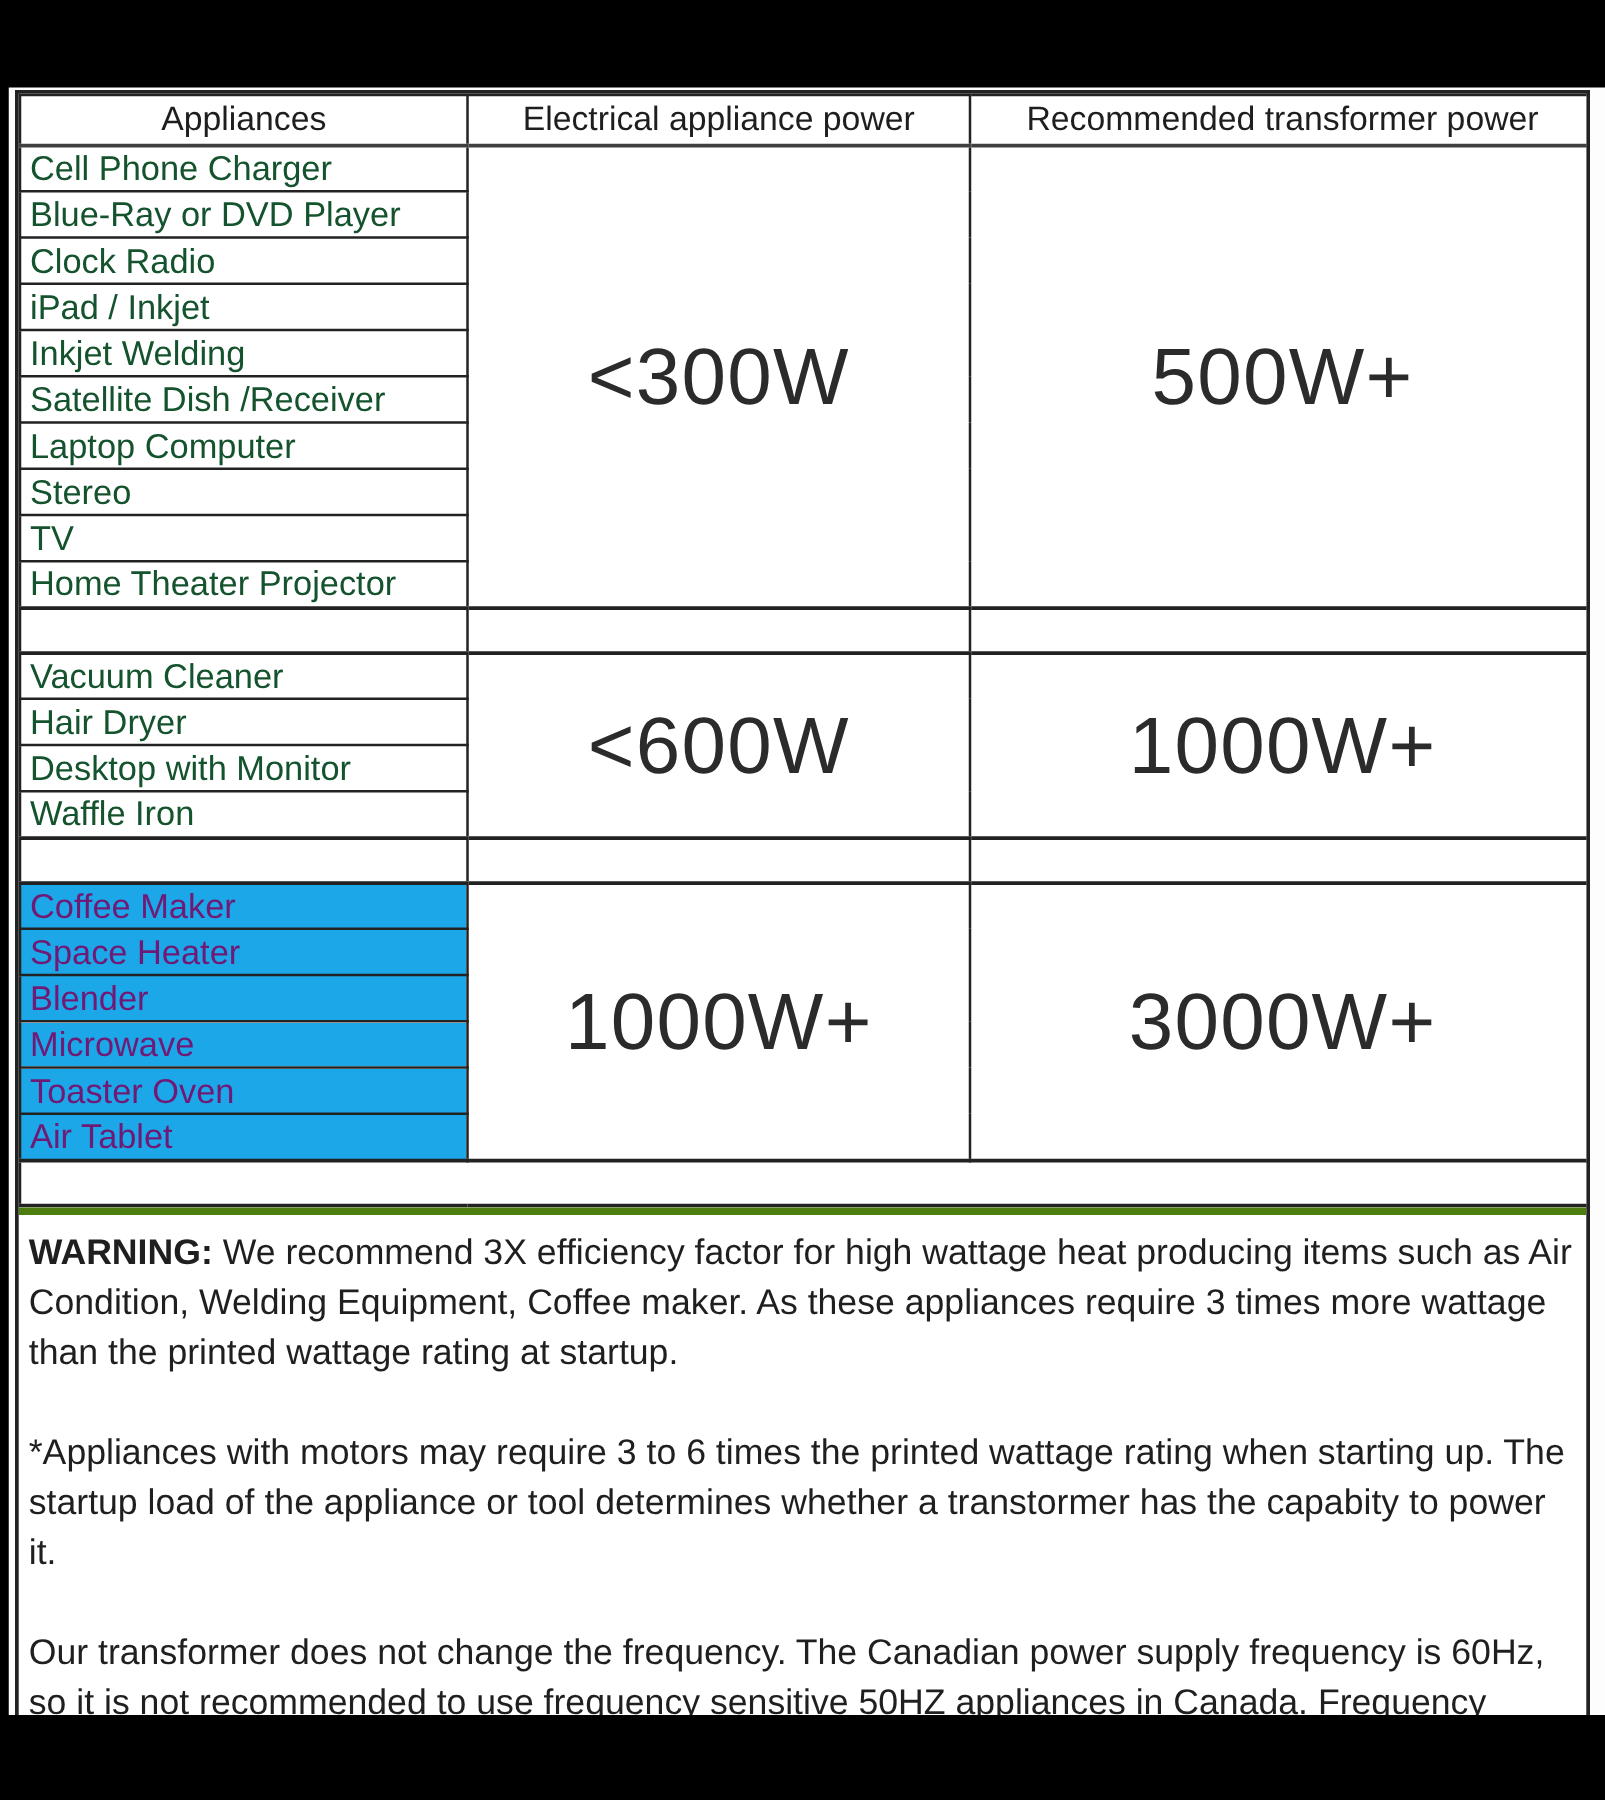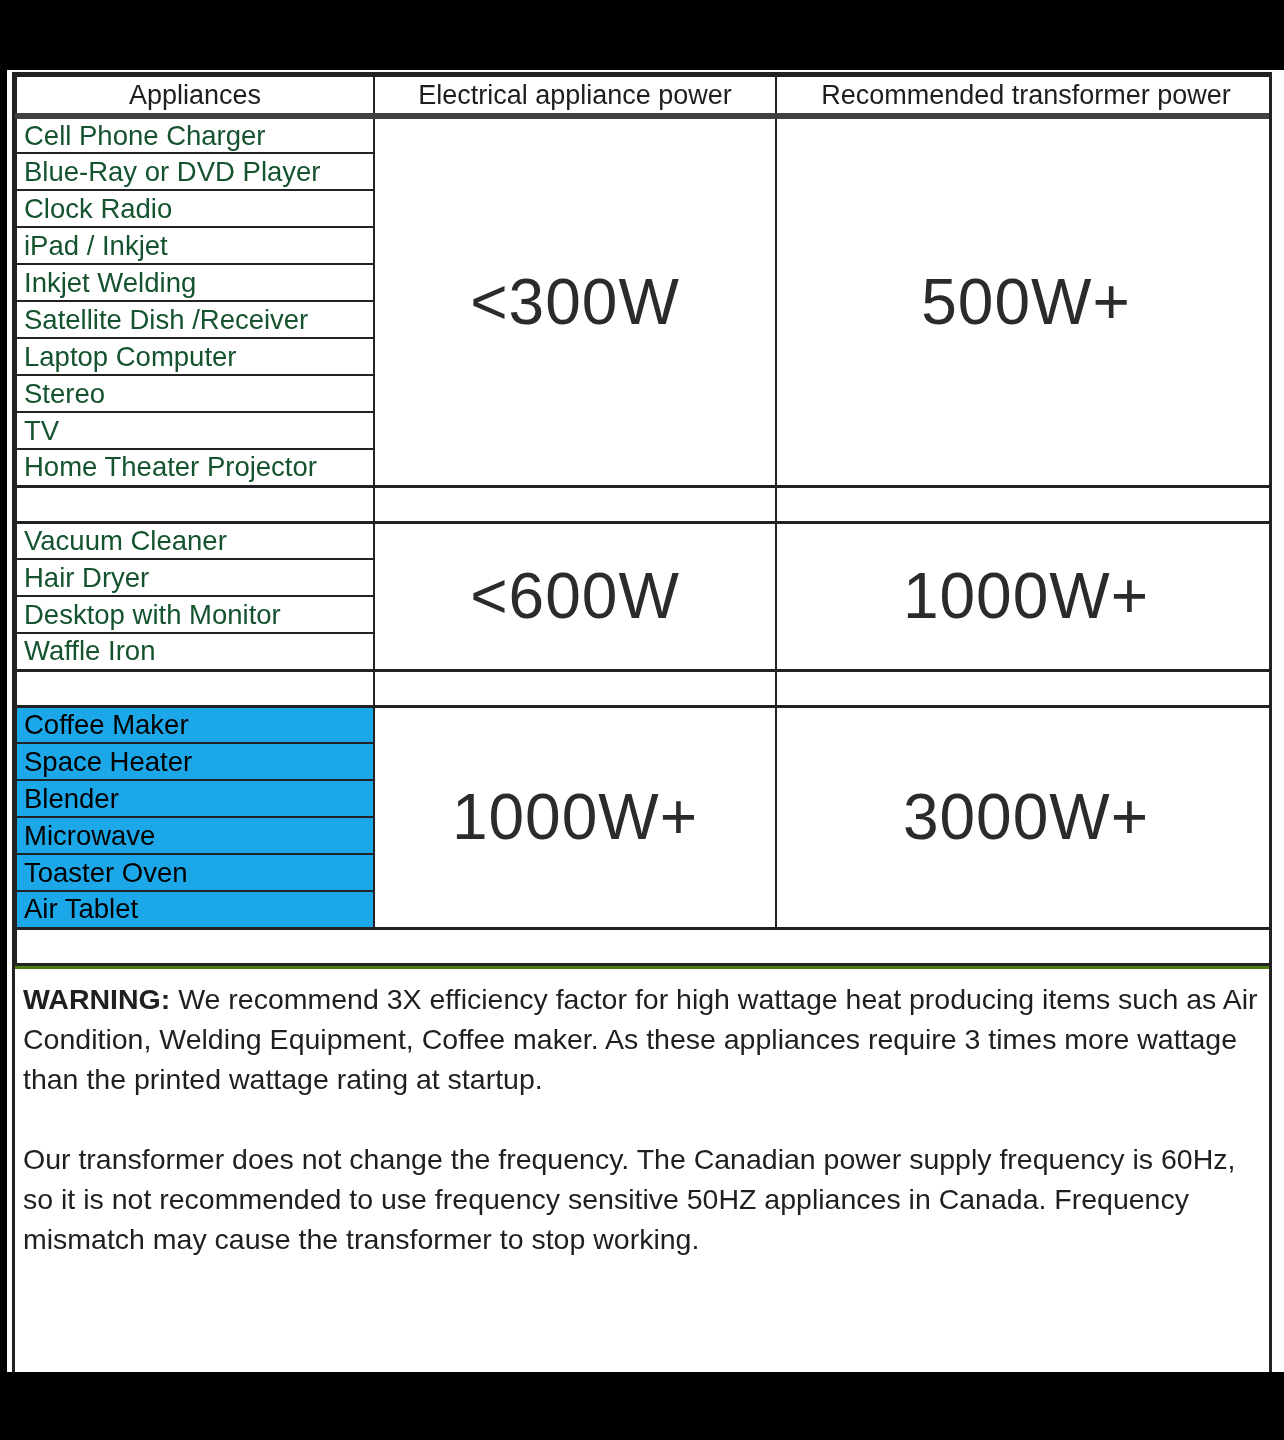--- a/index.html
+++ b/index.html
@@ -37,54 +37,54 @@
     border:2px solid #222;
     box-sizing:border-box;
     overflow:hidden;
     white-space:nowrap;
   }
   .power-table th {
     height:40px;
     font-size:27px;
     font-weight:400;
     color:#1e1e1e;
-    border-bottom:6px solid #404040;
+    border-bottom:3px solid #404040;
     background:#fff;
   }
   td.appliance-cell {
     height:37px;
     font-size:27.5px;
     color:#14532d;
     padding:0 4px 0 7px;
     text-align:left;
     vertical-align:middle;
     background:#fff;
   }
   td.appliance-cell.highlight {
     background:#1ca7e8;
-    color:#000000;
+    color:#701a75;
   }
   td.value-cell {
     font-size:64px;
     color:#2b2b2b;
     text-align:center;
     vertical-align:middle;
     font-weight:300;
     letter-spacing:1px;
     background:#fff;
   }
   tr.spacer-row td {
     height:36px;
     border-top:3px solid #222;
     border-bottom:3px solid #222;
     background:#fff;
   }
 
   .notes-box {
-    border-top:3px solid #4d7c0f;
+    border-top:6px solid #4d7c0f;
     padding:10px 8px 0 8px;
     font-size:28.5px;
     line-height:40px;
     color:#1f1f1f;
     background:#fff;
   }
   .notes-box p { margin:0 0 40px 0; }
   .notes-box strong { font-weight:700; }
 </style>
 </head>
@@ -186,18 +186,19 @@
             <td class="appliance-cell highlight">Air Tablet</td>
           </tr>
           <tr class="spacer-row">
             <td colspan="3"></td>
           </tr>
         </tbody>
     </table>
 
     <div class="notes-box">
       <p><strong>WARNING:</strong><span> We recommend 3X efficiency factor for high wattage heat producing items such as Air Condition, Welding Equipment, Coffee maker. As these appliances require 3 times more wattage than the printed wattage rating at startup.</span></p>
+      <p>*Appliances with motors may require 3 to 6 times the printed wattage rating when starting up. The startup load of the appliance or tool determines whether a transtormer has the capabity to power it.</p>
       <p>Our transformer does not change the frequency. The Canadian power supply frequency is 60Hz, so it is not recommended to use frequency sensitive 50HZ appliances in Canada. Frequency mismatch may cause the transformer to stop working.</p>
     </div>
   </div>
 
   <div class="bar bar-bottom"></div>
 </div>
 
 </body></html>

